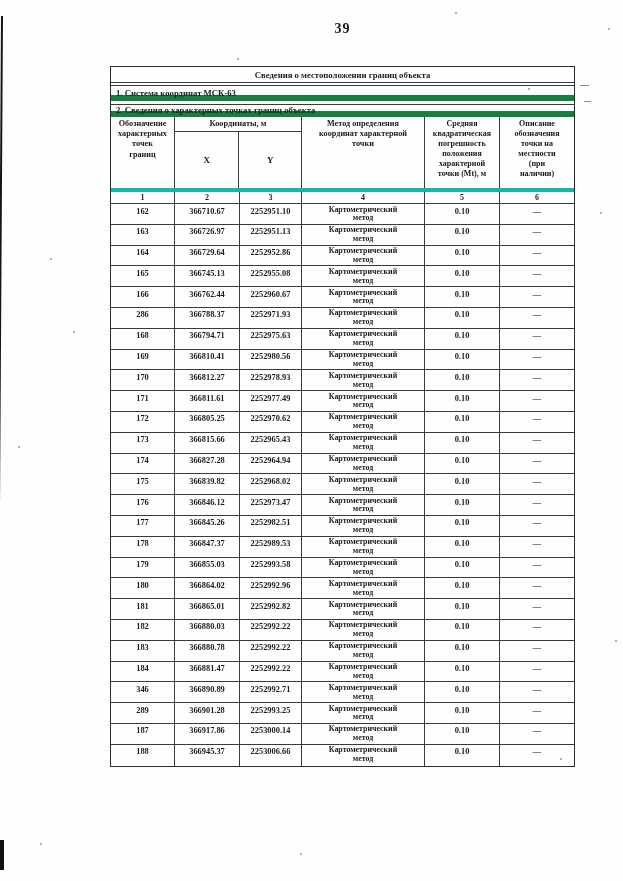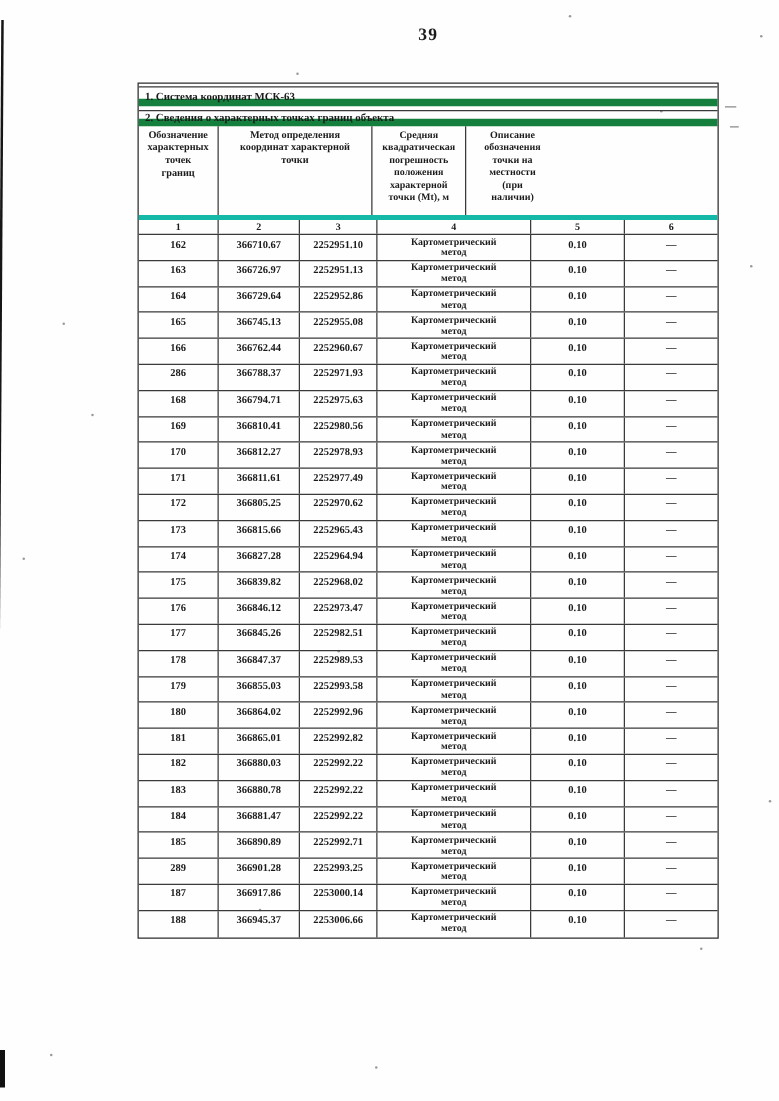--- a/index.html
+++ b/index.html
@@ -83,30 +83,38 @@
   <div class="speck" style="left:560px;top:758px;"></div>
   <div class="speck" style="left:300px;top:853px;"></div>
   <div class="speck" style="left:40px;top:843px;"></div>
   <div class="speck" style="left:528px;top:88px;"></div>
   <div class="dashmark" style="left:580px;top:85px;width:9px;"></div>
   <div class="dashmark" style="left:584px;top:101px;width:7px;"></div>
 
   <div class="page-num">39</div>
 
   <div class="doc-table">
+    <div class="t-title">Сведения о местоположении границ объекта</div>
     <div class="t-div"></div>
     <div class="t-sec">1. Система координат МСК-63</div>
     <div class="t-div t-div2"></div>
     <div class="t-sec t-sec2">2. Сведения о характерных точках границ объекта</div>
 
     <div class="t-head">
       <div class="hc c1">Обозначение
 характерных
 точек
 границ</div>
+      <div class="hc-coords">
+        <div class="hc-coords-t">Координаты, м</div>
+        <div class="hc-xy">
+          <div class="x">X</div>
+          <div class="y">Y</div>
+        </div>
+      </div>
       <div class="hc c4">Метод определения
 координат характерной
 точки</div>
       <div class="hc c5">Средняя
 квадратическая
 погрешность
 положения
 характерной
 точки (Мt), м</div>
       <div class="hc c6">Описание
@@ -397,21 +405,21 @@
     <div class="tc c3">2252992.22</div>
     <div class="tc c4m">
       <div>Картометрический</div>
       <div>метод</div>
     </div>
     <div class="tc c5d">0.10</div>
     <div class="tc c6d">—</div>
   </div>
 
   <div class="t-row">
-    <div class="tc c1">185</div>
+    <div class="tc c1">346</div>
     <div class="tc c2">366890.89</div>
     <div class="tc c3">2252992.71</div>
     <div class="tc c4m">
       <div>Картометрический</div>
       <div>метод</div>
     </div>
     <div class="tc c5d">0.10</div>
     <div class="tc c6d">—</div>
   </div>
 

